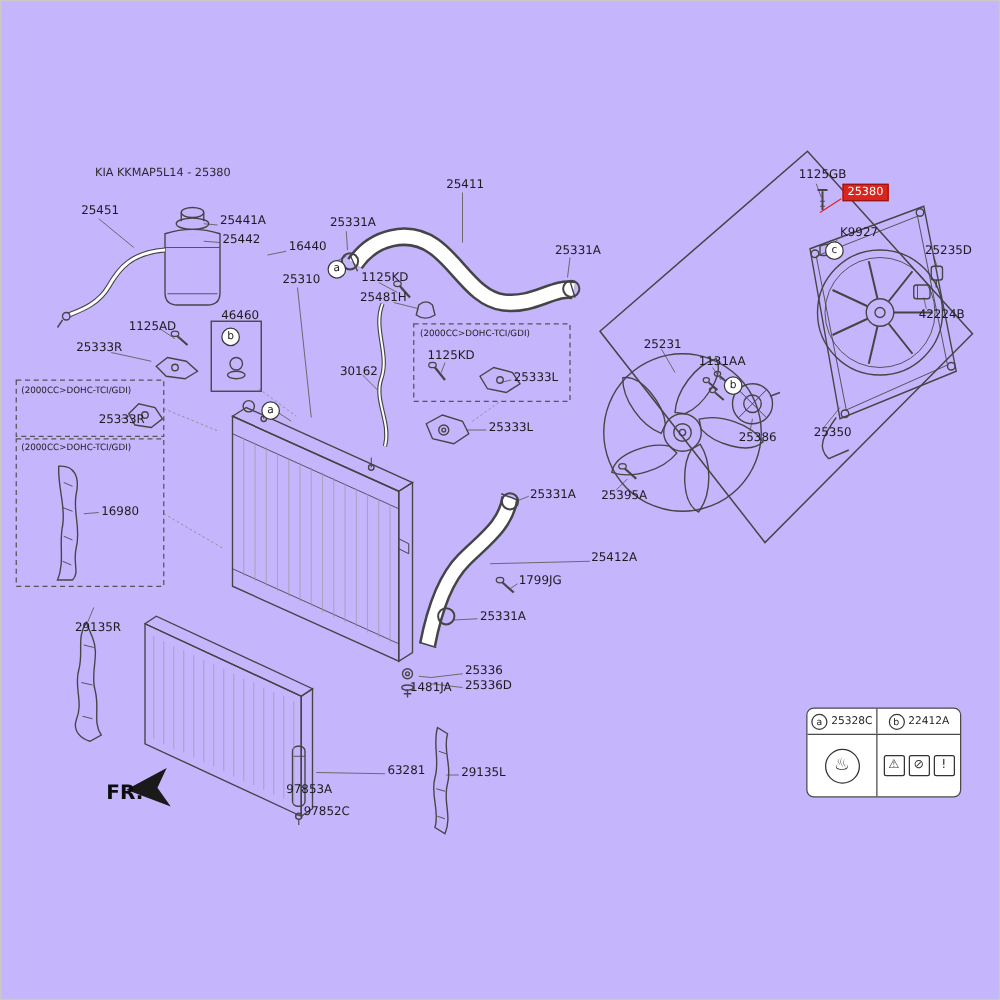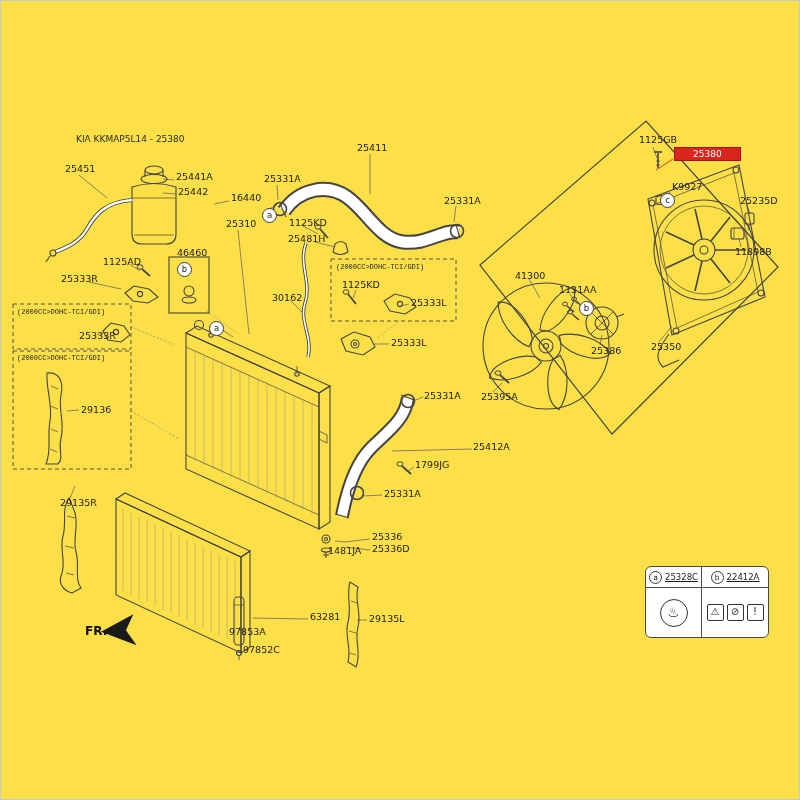--- a/index.html
+++ b/index.html
@@ -1,33 +1,33 @@
 <!DOCTYPE html>
 <html><head>
 <meta charset="utf-8">
 <style>
   html,body{margin:0;padding:0;background:#fff;}
-  .canvas{position:relative;width:800px;height:800px;background:#fde047;border:1px solid #c9c9c9;
+  .canvas{position:relative;width:800px;height:800px;background:#c4b5fd;border:1px solid #c9c9c9;
           font-family:"DejaVu Sans",sans-serif;overflow:hidden;box-sizing:border-box;}
   svg{position:absolute;left:0;top:0;}
   .lbl{position:absolute;font-size:9.5px;line-height:1.15;color:#1c1c1c;white-space:nowrap;}
-  .lbl.small{font-size:7px;color:#222;font-family:Liberation Mono, monospace;}
+  .lbl.small{font-size:7px;color:#222;}
   .lbl.title{font-size:9px;color:#2b2b2b;}
-  .lbl.red{background:#da251d;color:#fff;border:1px solid #a01313;padding:0 18px;font-size:9px;line-height:1.35;}
-  .lbl.fr{font-size:12px;font-weight:bold;color:#0d0d0d;}
+  .lbl.red{background:#da251d;color:#fff;border:1px solid #a01313;padding:0 3px;font-size:9px;line-height:1.35;}
+  .lbl.fr{font-size:16px;font-weight:bold;color:#0d0d0d;}
   .marker{position:absolute;width:13px;height:13px;border:1px solid #3a3a3a;border-radius:50%;
           background:#fff;font-size:8.5px;line-height:13px;text-align:center;color:#1c1c1c;}
   .legend{position:absolute;width:124px;height:72px;border:1px solid #4a4a4a;border-radius:6px;
           background:#fff;box-sizing:border-box;display:flex;flex-direction:column;}
   .legend-row{display:flex;flex:1;}
   .legend-row.hdr{flex:0 0 20px;border-bottom:1px solid #4a4a4a;}
   .legend-cell{display:flex;align-items:center;justify-content:center;gap:3px;}
   .legend-cell.ca{flex:0 0 55px;border-right:1px solid #4a4a4a;}
   .legend-cell.cb{flex:1;}
-  .legend-cell .code{font-size:8.5px;color:#1c1c1c;text-decoration:underline;}
+  .legend-cell .code{font-size:8.5px;color:#1c1c1c;}
   .mk-inline{width:11px;height:11px;border:1px solid #3a3a3a;border-radius:50%;font-size:7.5px;
              line-height:11px;text-align:center;color:#1c1c1c;flex:0 0 auto;}
   .cicon{width:26px;height:26px;border:1.5px solid #333;border-radius:50%;font-size:14px;
          line-height:24px;text-align:center;color:#333;}
   .sicon{width:15px;height:15px;border:1px solid #333;border-radius:2px;font-size:10px;
          line-height:14px;text-align:center;color:#333;}
 </style>
 </head>
 <body>
 
@@ -280,40 +280,40 @@
 <div class="lbl" style="left:176px;top:247px">46460</div>
 <div class="lbl" style="left:225px;top:218px">25310</div>
 <div class="lbl small" style="left:335px;top:262px">(2000CC&gt;DOHC-TCI/GDI)</div>
 <div class="lbl" style="left:341px;top:279px">1125KD</div>
 <div class="lbl" style="left:410px;top:297px">25333L</div>
 <div class="lbl" style="left:271px;top:292px">30162</div>
 <div class="lbl" style="left:390px;top:337px">25333L</div>
 <div class="lbl small" style="left:16px;top:307px">(2000CC&gt;DOHC-TCI/GDI)</div>
 <div class="lbl" style="left:78px;top:330px">25333R</div>
 <div class="lbl small" style="left:16px;top:353px">(2000CC&gt;DOHC-TCI/GDI)</div>
-<div class="lbl" style="left:80px;top:404px">29136</div>
+<div class="lbl" style="left:80px;top:404px">16980</div>
 <div class="lbl" style="left:59px;top:497px">29135R</div>
 <div class="lbl" style="left:423px;top:390px">25331A</div>
 <div class="lbl" style="left:472px;top:441px">25412A</div>
 <div class="lbl" style="left:414px;top:459px">1799JG</div>
 <div class="lbl" style="left:383px;top:488px">25331A</div>
 <div class="lbl" style="left:371px;top:531px">25336</div>
 <div class="lbl" style="left:371px;top:543px">25336D</div>
 <div class="lbl" style="left:327px;top:545px">1481JA</div>
 <div class="lbl" style="left:309px;top:611px">63281</div>
 <div class="lbl" style="left:228px;top:626px">97853A</div>
 <div class="lbl" style="left:242px;top:644px">97852C</div>
 <div class="lbl" style="left:368px;top:613px">29135L</div>
 <div class="lbl fr" style="left:84px;top:624px">FR.</div>
 <div class="lbl" style="left:638px;top:134px">1125GB</div>
 <div class="lbl red" style="left:673px;top:146px">25380</div>
 <div class="lbl" style="left:671px;top:181px">K9927</div>
 <div class="lbl" style="left:739px;top:195px">25235D</div>
-<div class="lbl" style="left:734px;top:246px">11898B</div>
-<div class="lbl" style="left:514px;top:270px">41300</div>
+<div class="lbl" style="left:734px;top:246px">42224B</div>
+<div class="lbl" style="left:514px;top:270px">25231</div>
 <div class="lbl" style="left:558px;top:284px">1131AA</div>
 <div class="lbl" style="left:590px;top:345px">25386</div>
 <div class="lbl" style="left:650px;top:341px">25350</div>
 <div class="lbl" style="left:480px;top:391px">25395A</div>
 
 <div class="marker" style="left:261px;top:207px">a</div>
 <div class="marker" style="left:176px;top:261px">b</div>
 <div class="marker" style="left:208px;top:320px">a</div>
 <div class="marker" style="left:659px;top:192px">c</div>
 <div class="marker" style="left:578px;top:300px">b</div>

